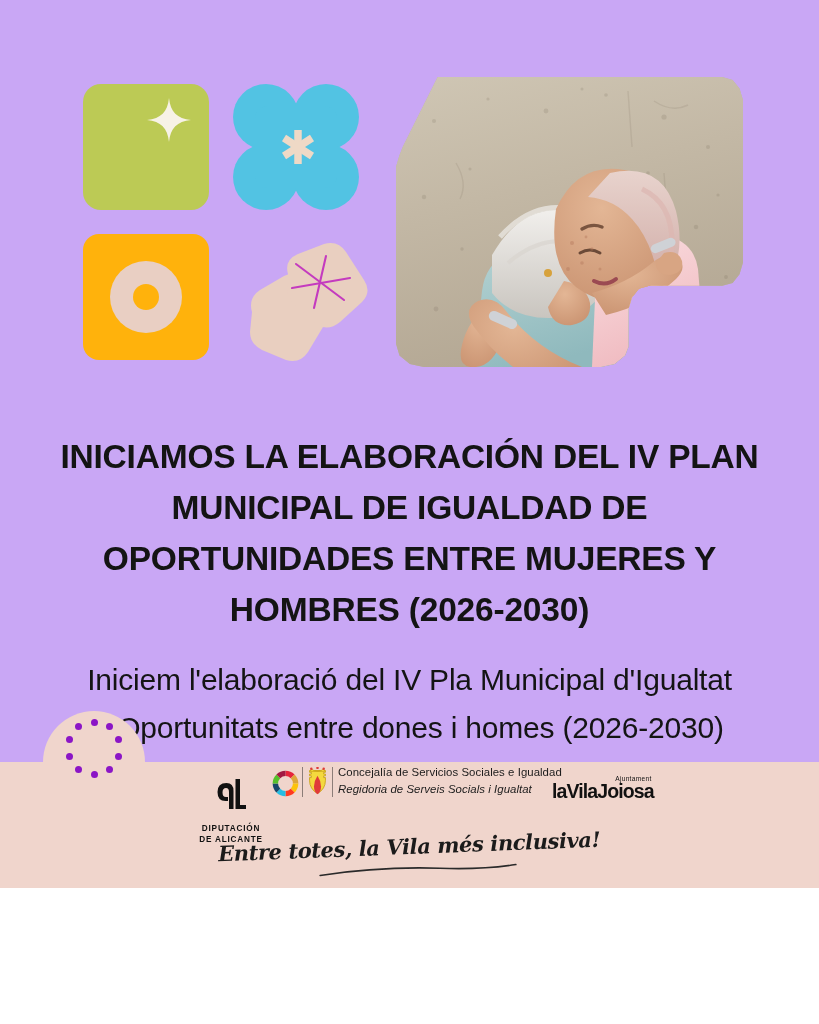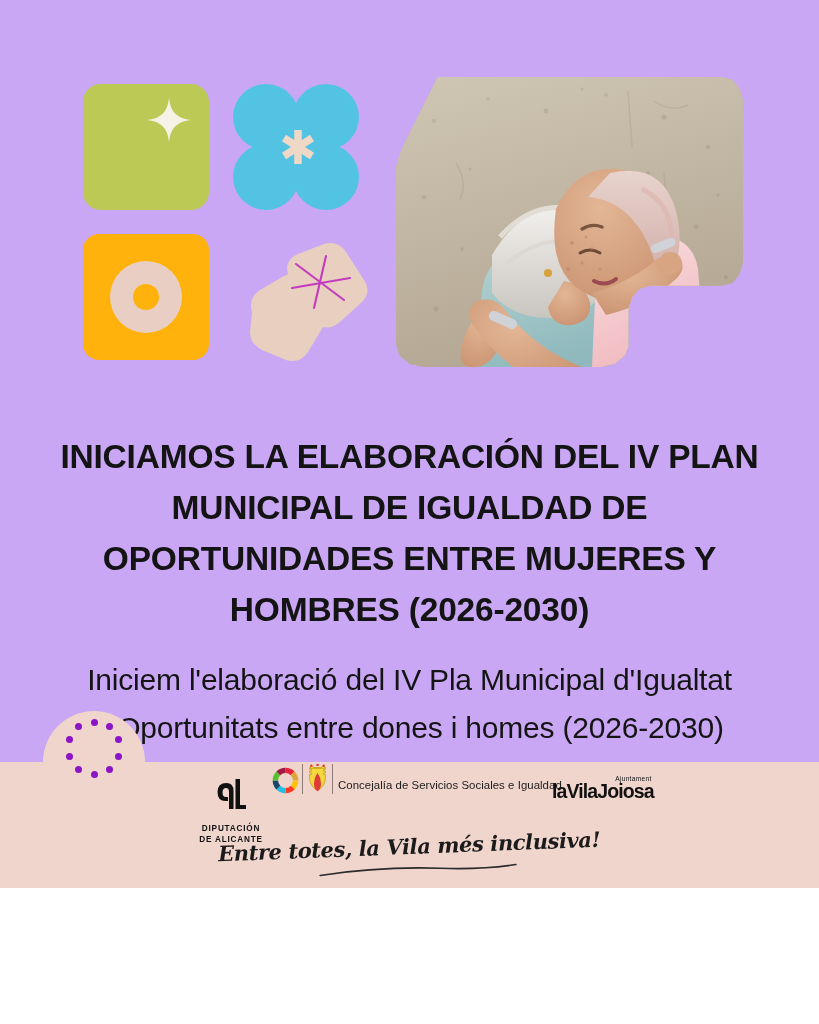--- a/index.html
+++ b/index.html
@@ -370,20 +370,21 @@
         <path d="M4 4 l18 0 l0 2 l-2 0 l0 2 l2 0 l0 2 l-2 0 l0 2 l2 0 l0 3 q0 10 -9 15 q-9 -5 -9 -15 l0 -3 l2 0 l0 -2 l-2 0 l0 -2 l2 0 l0 -2 l-2 0 Z" fill="#f4d93e" stroke="#c9a317" stroke-width="1"></path>
         <path d="M13 10 q-4 6 -4 12 q0 6 4 9 q4 -3 4 -9 q0 -6 -4 -12 Z" fill="#e03a3a"></path>
         <path d="M6 2 q3 3 7 3 q4 0 7 -3 l1 3 l-16 0 Z" fill="#f4d93e" stroke="#c9a317" stroke-width="0.8"></path>
         <circle cx="6" cy="2" r="1.4" fill="#e03a3a"></circle>
         <circle cx="13" cy="1" r="1.4" fill="#e03a3a"></circle>
         <circle cx="20" cy="2" r="1.4" fill="#e03a3a"></circle>
       </svg>
       <span class="vbar"></span>
       <div class="cons-txt">
         <div class="l1">Concejalía de Servicios Sociales e Igualdad</div>
+        <div class="l2">Regidoria de Serveis Socials i Igualtat</div>
       </div>
     </div>
 
     <div class="vila">
       <span class="aj">Ajuntament</span>
       <span class="word">laVilaJoiosa</span>
     </div>
 
     <div class="tagline">
       <span class="script">Entre totes, la Vila més inclusiva!</span>

